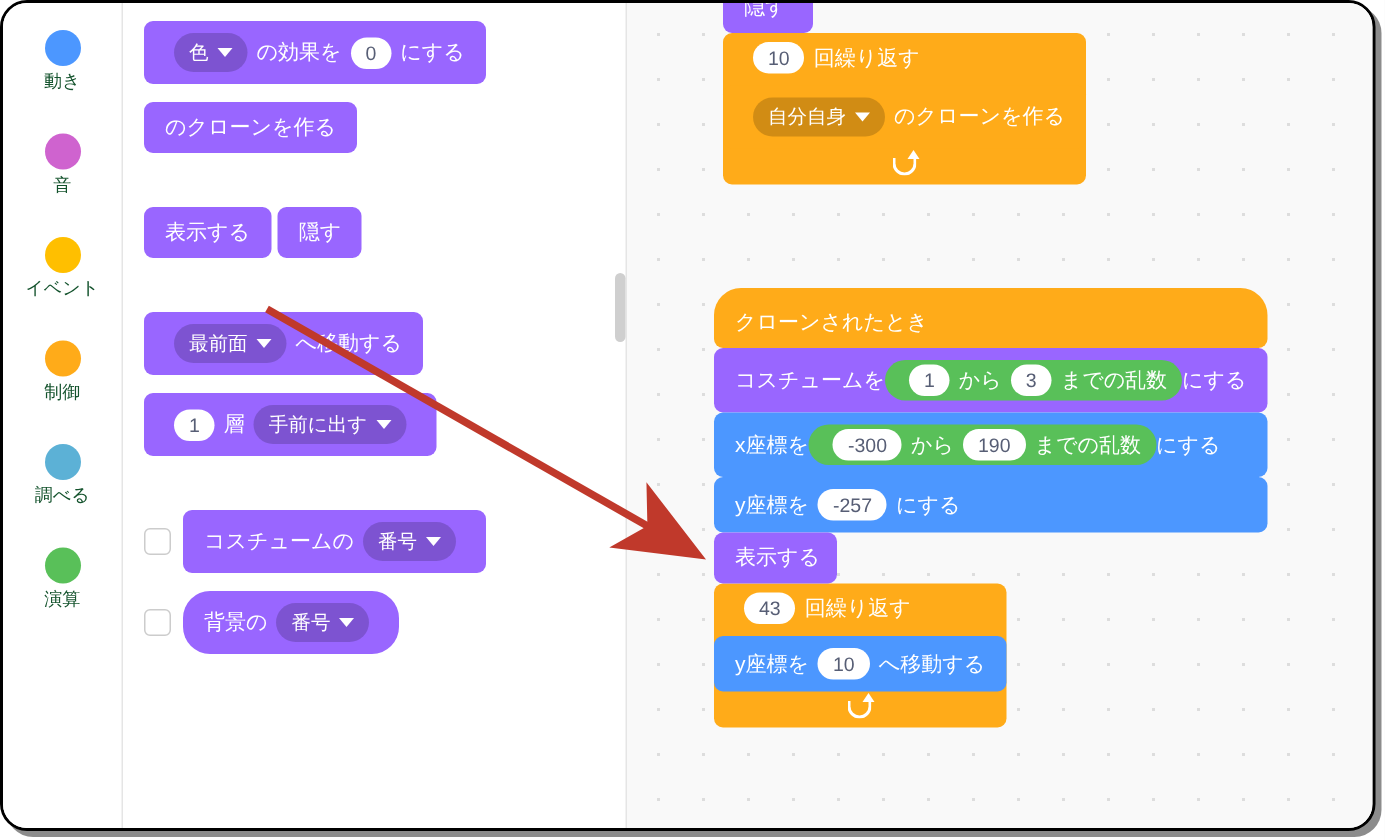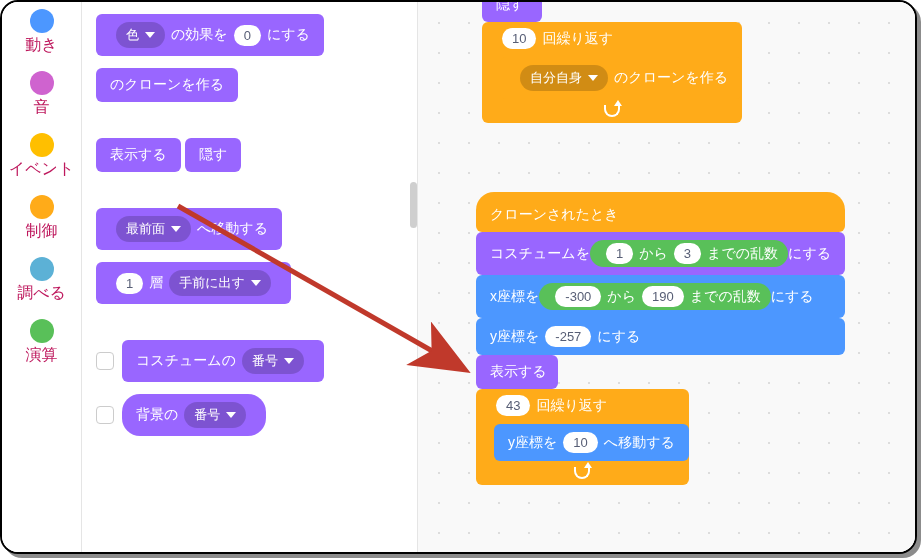--- a/index.html
+++ b/index.html
@@ -24,23 +24,23 @@
   }
   .cat-col {
     position: absolute;
     left: 0; top: 0;
     width: 80px; height: 100%;
     border-right: 1px solid #e5e5e5;
     background: #fff;
   }
   .cat-item {
     text-align: center;
-    padding: 1px 0 8px;
-    font-size: 16px;
-    color: #be185d;
+    padding: 12px 0 8px;
+    font-size: 12px;
+    color: #14532d;
     position: relative;
   }
   .cat-dot {
     width: 24px; height: 24px;
     border-radius: 50%;
     margin: 6px auto 2px;
   }
   .sel-ring {
     position: absolute;
     left: 50%; top: 4px;
@@ -135,21 +135,21 @@
   .c-wrap {
     background: #ffab19;
     border-radius: 6px;
     padding: 0 0 2px 0;
     color: #fff;
     font-size: 14px;
     margin-bottom: 0;
     width: max-content;
   }
   .c-head { padding: 6px 14px 6px 14px; display: flex; align-items: center; }
-  .c-body { margin-left: 18px; padding: 2px 0; display: flex; flex-direction: column; gap: 0; }
+  .c-body { padding: 2px 0; display: flex; flex-direction: column; gap: 0; }
   .c-foot { height: 20px; display:flex; align-items:center; justify-content:center; }
   .arrow-icon {
     width: 16px; height: 12px;
     border-bottom: 2px solid #fff;
     border-left: 2px solid #fff;
     border-right: 2px solid #fff;
     border-radius: 0 0 8px 8px;
     position: relative;
   }
   .arrow-icon::after {

